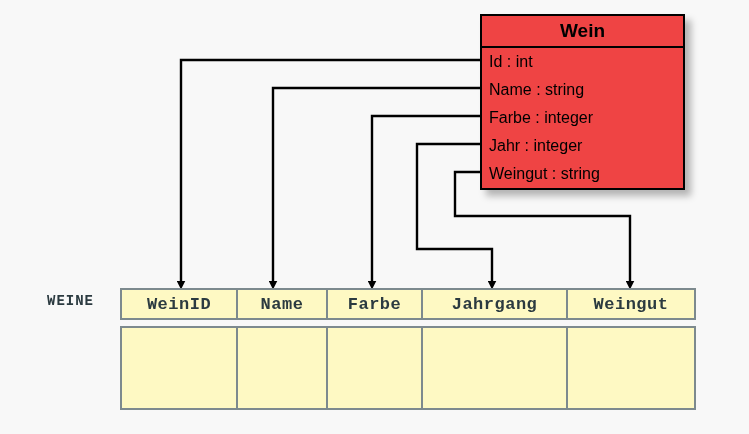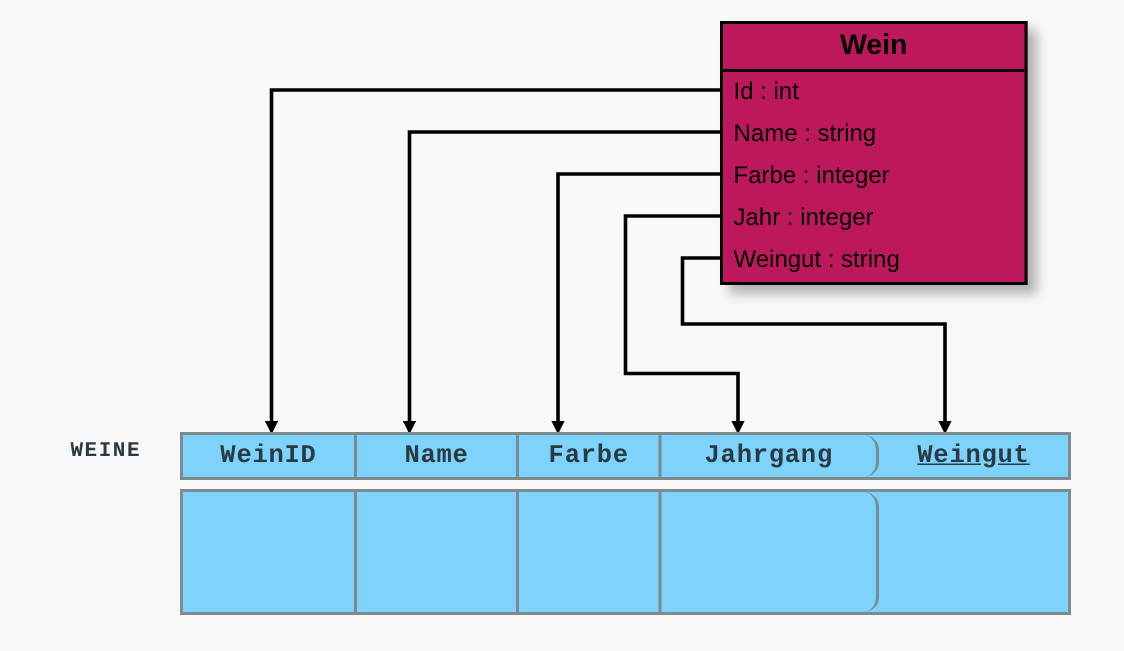--- a/index.html
+++ b/index.html
@@ -22,21 +22,21 @@
     height: 434px;
   }
 
   
   .uml-class {
     position: absolute;
     left: 480px;
     top: 14px;
     width: 205px;
     border: 2px solid #000;
-    background: #be185d;
+    background: #ef4444;
     box-shadow: 6px 6px 7px rgba(0,0,0,0.28);
     box-sizing: border-box;
     z-index: 5;
   }
   .uml-title {
     text-align: center;
     font-weight: bold;
     font-size: 19px;
     line-height: 30px;
     height: 30px;
@@ -71,21 +71,21 @@
   }
   .rel-table {
     position: absolute;
     left: 120px;
     top: 288px;
     z-index: 4;
   }
   .rel-row {
     display: flex;
     border: 2px solid #7d8a8e;
-    background: #7dd3fc;
+    background: #fef9c3;
     box-sizing: border-box;
   }
   .rel-row.header-row {
     height: 32px;
   }
   .rel-row.body-row {
     height: 84px;
     margin-top: 6px;
   }
   .rel-cell {
@@ -95,26 +95,26 @@
     align-items: center;
     justify-content: center;
     font-family: "Liberation Mono", monospace;
     font-weight: bold;
     font-size: 17px;
     color: #2b3a40;
     letter-spacing: 0.5px;
     overflow: hidden;
     white-space: nowrap;
   }
-  .rel-cell:last-child { border-right: none; text-decoration: underline; }
+  .rel-cell:last-child { border-right: none; }
 
   .c0 { width: 116px; }
-  .c1 { width: 108px;  }
+  .c1 { width: 90px;  }
   .c2 { width: 95px;  }
-  .c3 { width: 145px; border-radius: 10px; }
+  .c3 { width: 145px; }
   .c4 { width: 126px; }
 
   svg.connectors {
     position: absolute;
     left: 0; top: 0;
     width: 749px;
     height: 434px;
     z-index: 2;
     pointer-events: none;
   }

